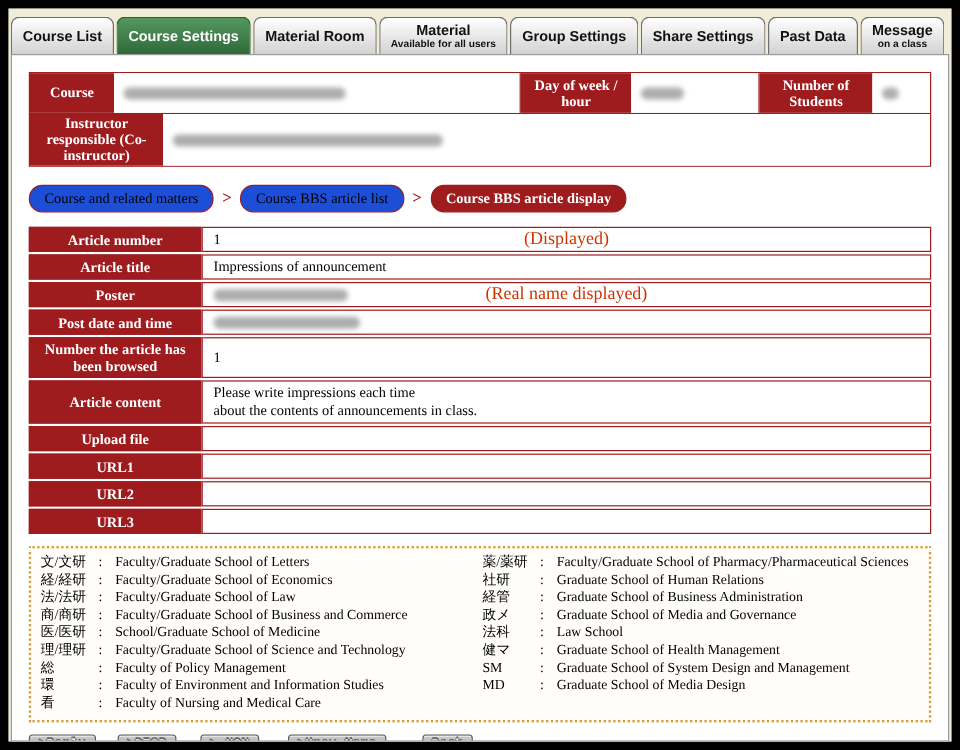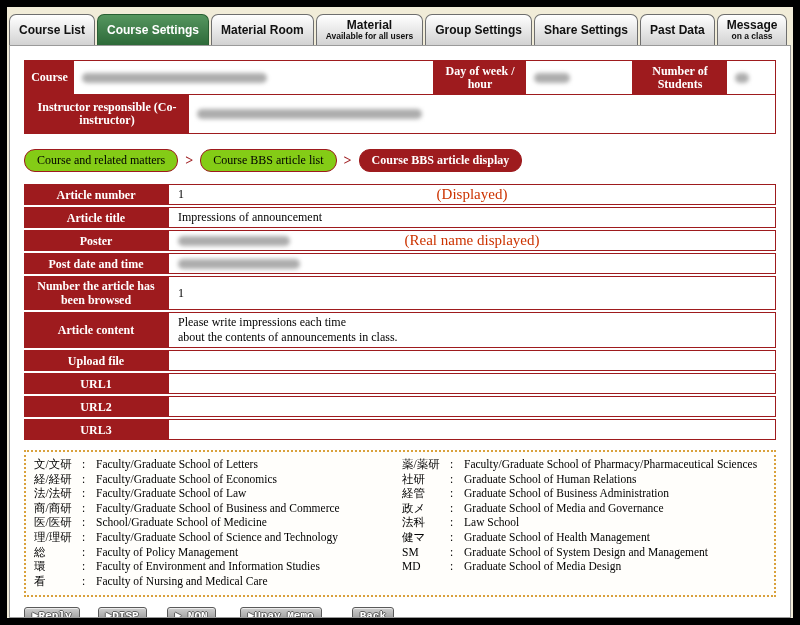--- a/index.html
+++ b/index.html
@@ -20,32 +20,32 @@
          border:1px solid #9a9a9a;box-sizing:border-box;overflow:hidden;}
   
   .ctable{margin:14px auto 0;width:752px;border:1px solid #9E1B1E;box-sizing:border-box;}
   .crow{display:flex;}
   .crow1{border-bottom:1px solid #9E1B1E;min-height:33px;}
   .crow2{min-height:38px;}
   .hcell{display:flex;align-items:center;justify-content:center;text-align:center;
          background:#9E1B1E;color:#fff;font-weight:bold;font-size:12px;line-height:13px;
          padding:2px 4px;box-sizing:border-box;}
   .vcell{display:flex;align-items:center;background:#fff;padding:2px 8px;box-sizing:border-box;}
-  .hl1{width:49px;}.hv1{flex:1;border-right:1px solid #9E1B1E;}
+  .hl1{width:70px;}.hv1{flex:1;border-right:1px solid #9E1B1E;}
   .hl2{width:92px;}.hv2{width:107px;border-right:1px solid #9E1B1E;}
   .hl3{width:94px;}.hv3{width:48px;}
-  .hl4{width:164px;}.hv4{flex:1;}
+  .hl4{width:111px;}.hv4{flex:1;}
   
   .redacted{display:inline-block;height:10px;border-radius:5px;background:#adadad;
             filter:blur(2px);}
   .w185{width:185px;}.w36{width:36px;}.w14{width:14px;}.w225{width:225px;}
   .w112{width:112px;}.w122{width:122px;}
   
   .crumbs{display:flex;align-items:center;gap:7px;margin:15px 0 0 14px;}
-  .crumb{border:1px solid #9E1B1E;border-radius:11px;background:#84cc16;color:#000;
+  .crumb{border:1px solid #9E1B1E;border-radius:11px;background:#1d4ed8;color:#000;
          font-size:12px;padding:3px 12px;text-decoration:none;cursor:pointer;}
   .crumb.active{background:#9E1B1E;color:#fff;font-weight:bold;}
   .csep{color:#9E1B1E;font-weight:bold;font-size:14px;}
   
   .atable{margin:12px auto 0;width:752px;}
   .arow{display:flex;margin-bottom:2px;}
   .albl{width:144px;background:#9E1B1E;border:1px solid #9E1B1E;color:#fff;font-weight:bold;
         font-size:12px;line-height:14px;display:flex;align-items:center;justify-content:center;
         text-align:center;padding:2px 6px;box-sizing:border-box;}
   .aval{flex:1;border:1px solid #9E1B1E;background:#fff;font-size:12px;padding:2px 9px;

